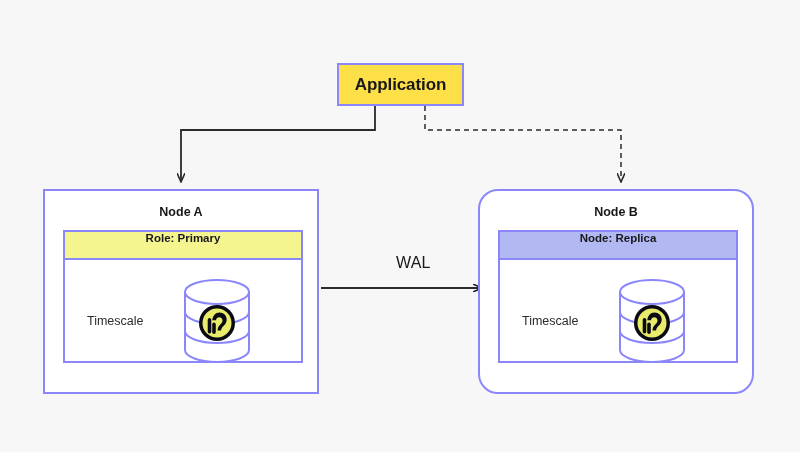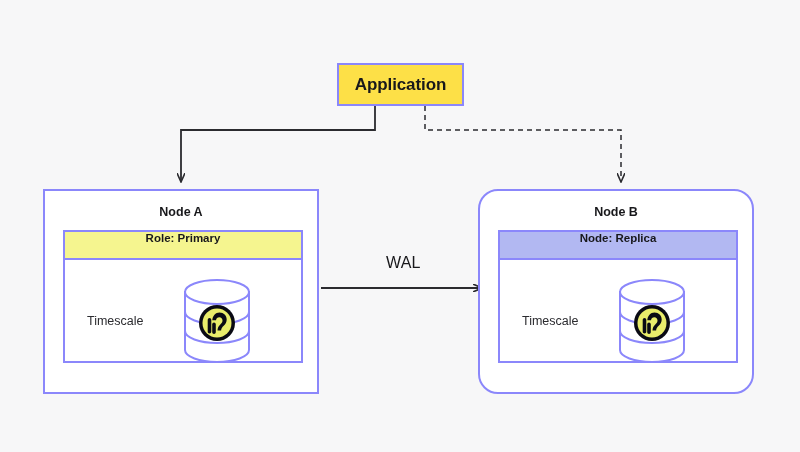--- a/index.html
+++ b/index.html
@@ -118,21 +118,21 @@
     left: 116px;
     top: 50%;
     transform: translateY(-50%);
     width: 72px;
     height: 84px;
   }
 
   
   .wal-label {
     position: absolute;
-    left: 386px;
+    left: 396px;
     top: 254px;
     font-size: 16px;
     color: #18181b;
     letter-spacing: 0.2px;
   }
 </style>
 </head>
 <body>
 
 <div id="canvas">

